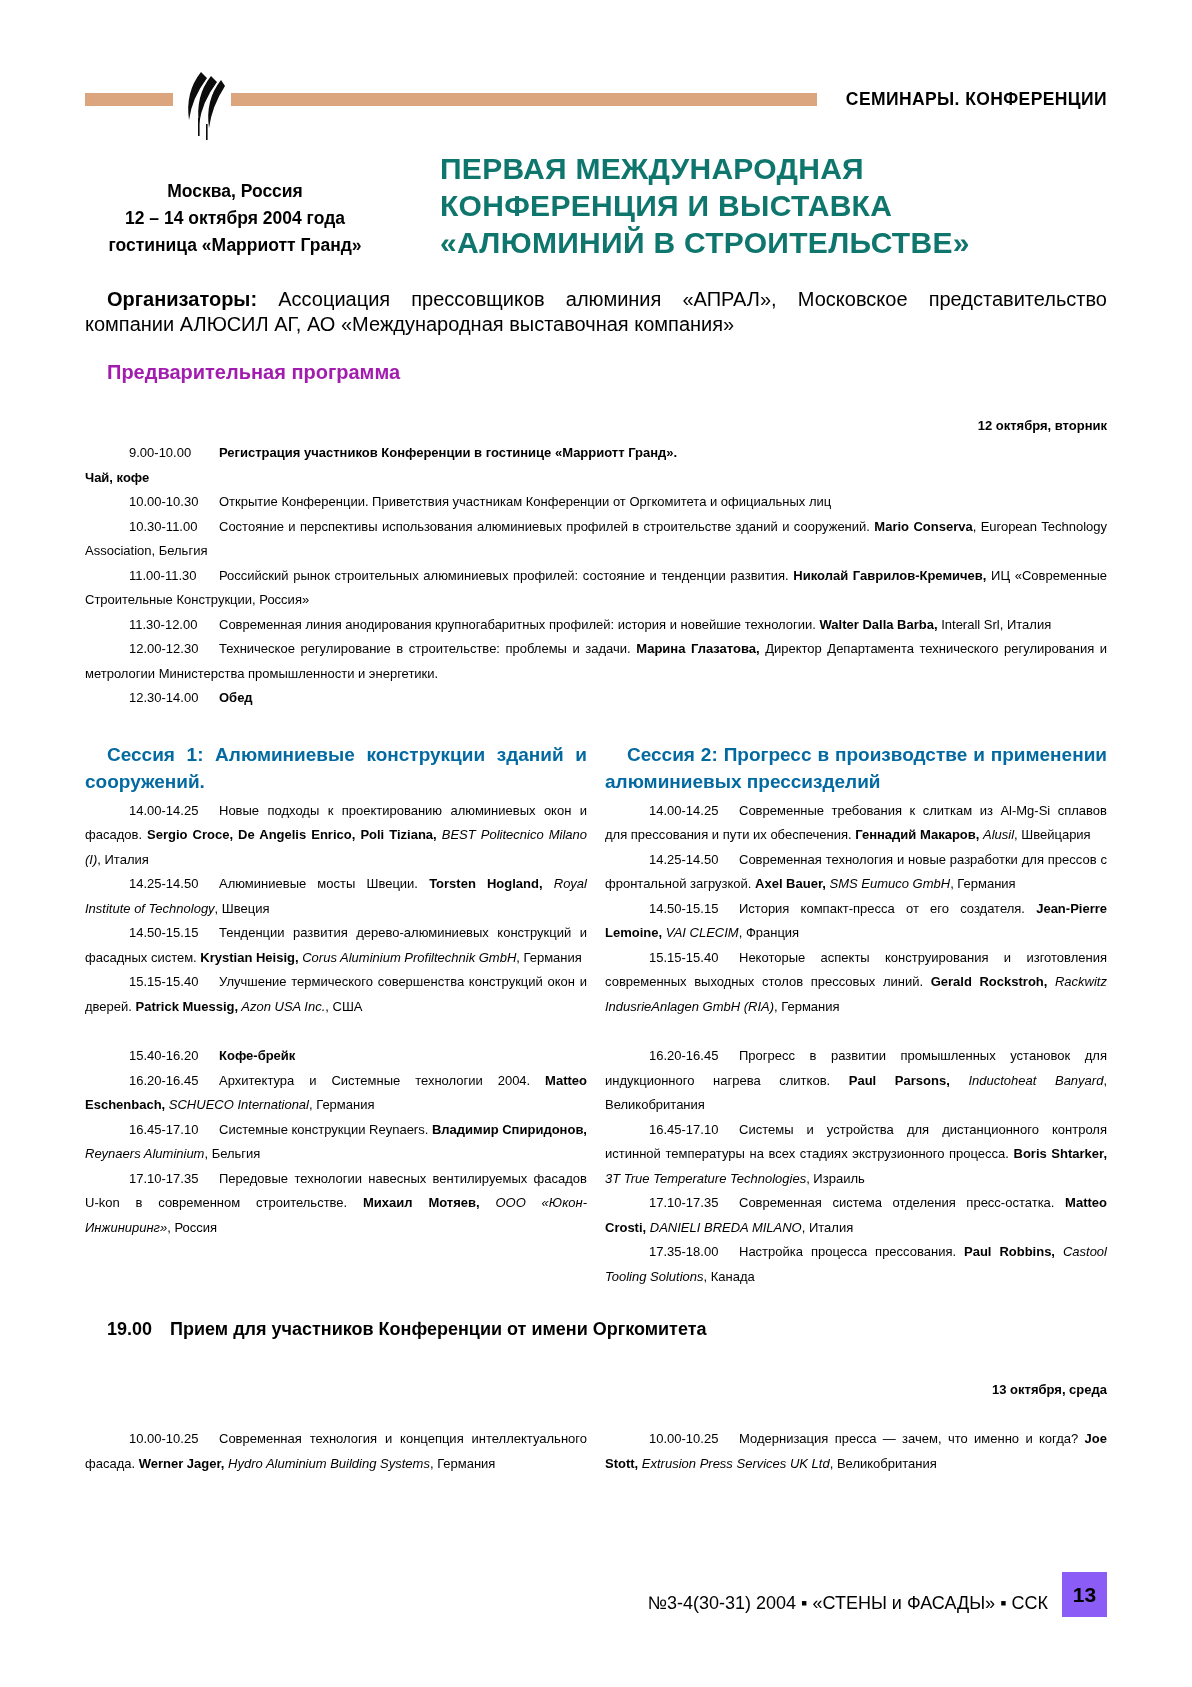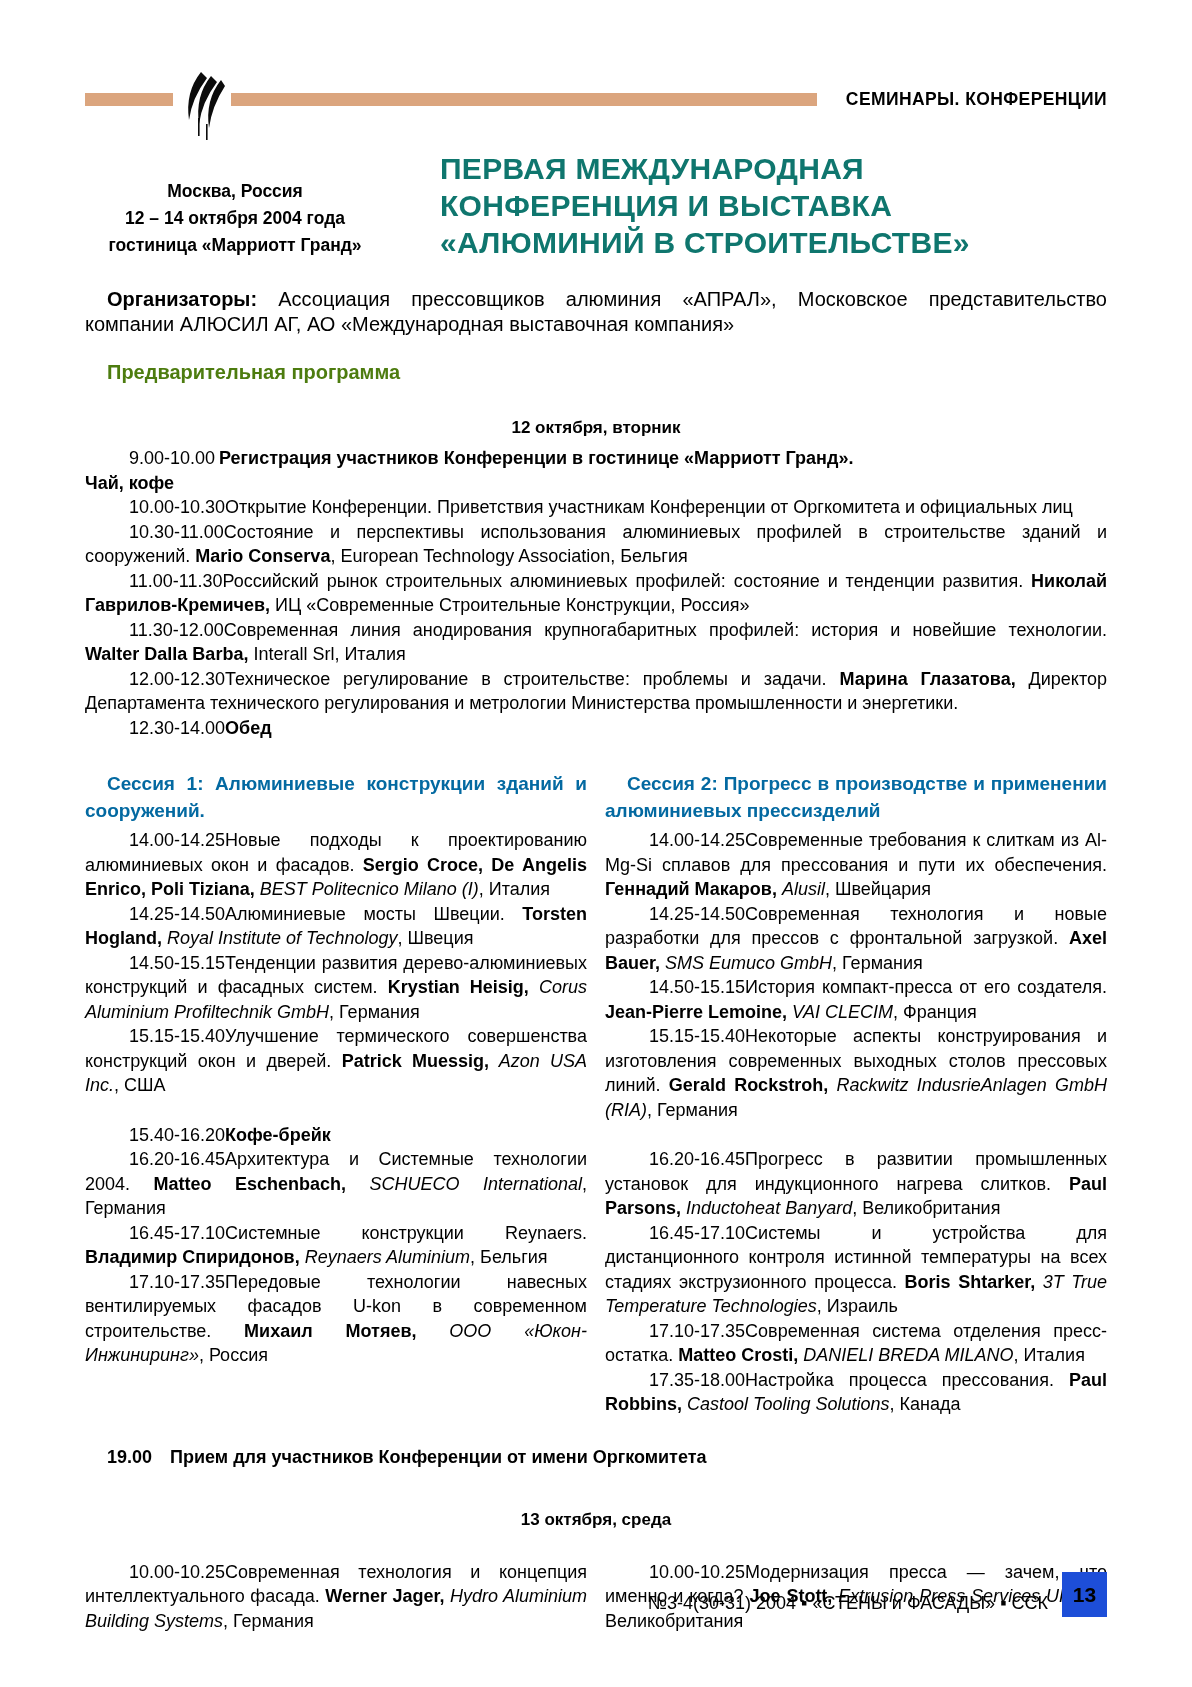--- a/index.html
+++ b/index.html
@@ -19,46 +19,46 @@
   .bar-mid { width:586px; }
   .header-label { margin-left:auto; font-weight:bold; font-size:17.5px; letter-spacing:.4px; }
 
   
   .masthead { display:flex; margin-top:38px; }
   .location { width:300px; text-align:center; font-weight:bold; font-size:17.5px; line-height:27px; padding-top:28px; }
   .title { flex:1; padding-left:55px; color:#0f766e; font-weight:bold; font-size:30px; line-height:37px; letter-spacing:.3px; }
 
   .organizers { margin-top:26px; font-size:20px; line-height:25px; text-align:justify; text-indent:22px; }
   .organizers b { font-weight:bold; }
-  .program { margin-top:24px; margin-left:22px; font-size:20px; font-weight:bold; color:#4d7c0f; }
+  .program { margin-top:24px; margin-left:22px; font-size:20px; font-weight:bold; color:#a21caf; }
 
-  .day-heading { text-align:center; font-weight:bold; font-size:17px; margin-top:34px; }
+  .day-heading { text-align:right; font-weight:bold; font-size:13px; margin-top:34px; }
 
   .list { margin-top:8px; }
-  p.item { font-size:18px; line-height:24.5px; text-align:justify; text-indent:22px; }
+  p.item { font-size:13px; line-height:24.5px; text-align:justify; text-indent:22px; }
   p.item.flush { text-indent:0; }
   p.bold-line { font-weight:bold; }
   span.time { display:inline-block; min-width:112px; }
   b { font-weight:bold; }
   i { font-style:italic; }
 
   .cols { display:flex; gap:18px; margin-top:30px; }
   .col { flex:1; min-width:0; }
   .session-heading { color:#0369a1; font-weight:bold; font-size:19px; line-height:27px; text-indent:22px; text-align:justify; margin-bottom:4px; }
   .gap-before { margin-top:25px; }
 
   .evening { margin-top:30px; font-weight:bold; font-size:18px; text-indent:22px; }
   .evening .etime { margin-right:18px; }
 
   .day2-heading { margin-top:42px; }
   .day2-cols { margin-top:30px; }
 
   .footer { position:absolute; right:85px; top:1572px; display:flex; align-items:flex-end; }
   .issue { font-size:18px; margin-right:14px; margin-bottom:3px; white-space:nowrap; }
-  .pagebox { width:45px; height:45px; background:#1d4ed8; display:flex; align-items:center; justify-content:center; font-weight:bold; font-size:21px; }
+  .pagebox { width:45px; height:45px; background:#8b5cf6; display:flex; align-items:center; justify-content:center; font-weight:bold; font-size:21px; }
 </style>
 </head>
 <body>
 
 <div class="page">
 
   <div class="header">
     <div class="bar bar-left"></div>
     <div class="logo-wrap">
       <svg width="46" height="72" viewBox="0 0 46 72" aria-hidden="true">

